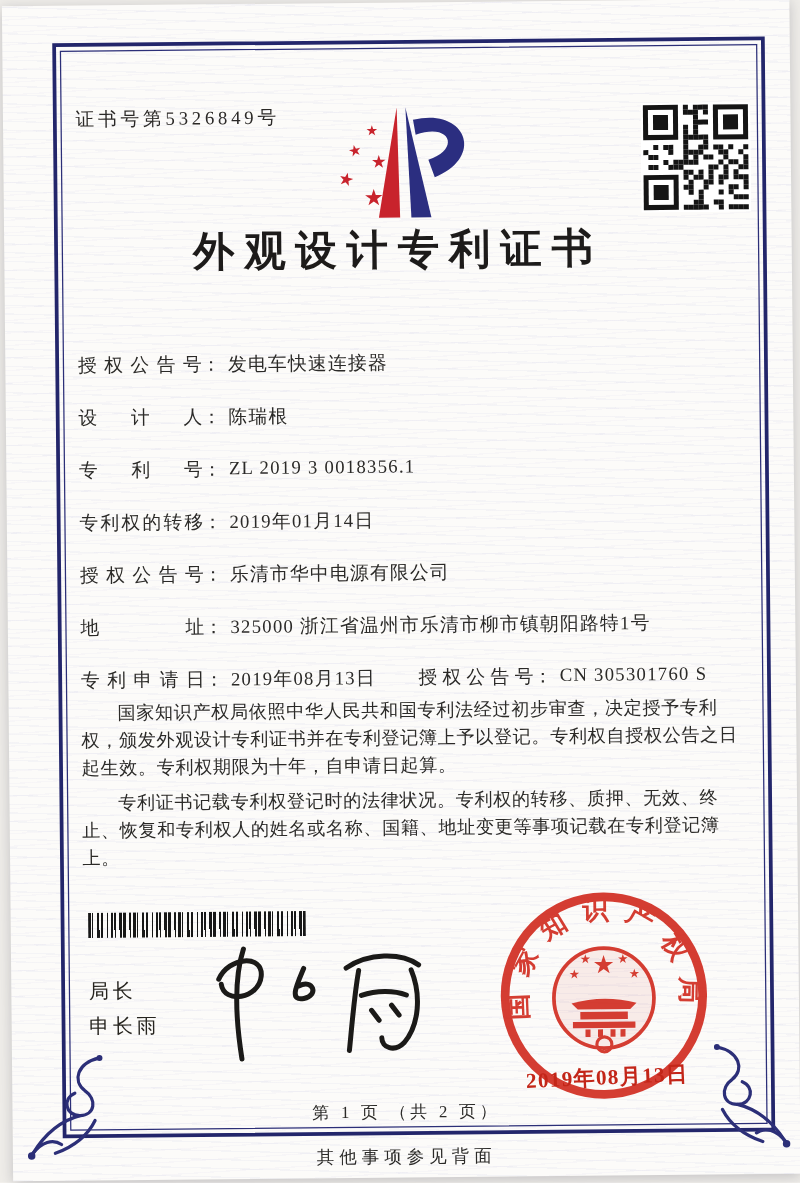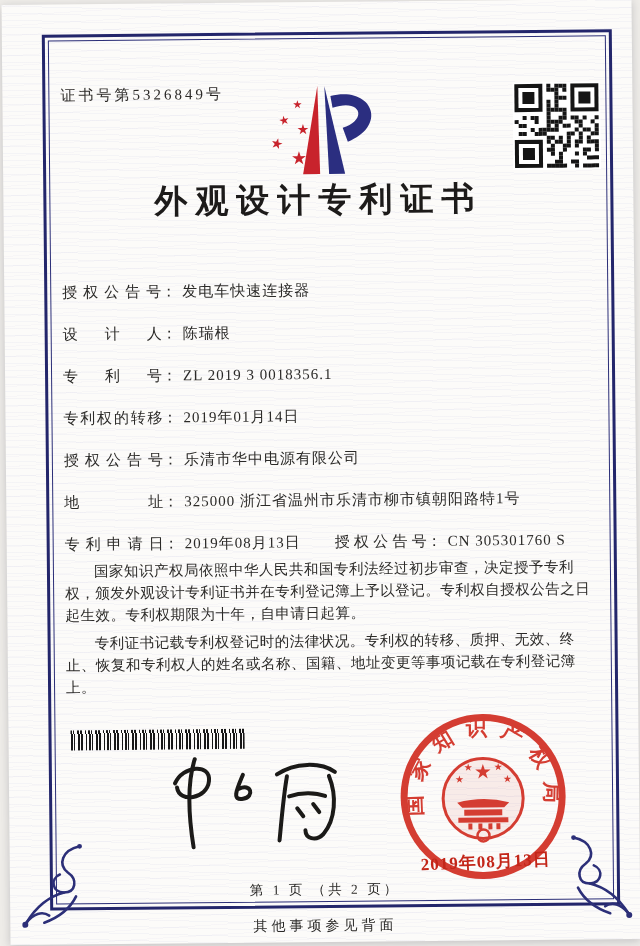--- a/index.html
+++ b/index.html
@@ -269,20 +269,24 @@
     </div>
   </div>
 
   <div class="abs paras">
     <p>国家知识产权局依照中华人民共和国专利法经过初步审查，决定授予专利权，颁发外观设计专利证书并在专利登记簿上予以登记。专利权自授权公告之日起生效。专利权期限为十年，自申请日起算。</p>
     <p>专利证书记载专利权登记时的法律状况。专利权的转移、质押、无效、终止、恢复和专利权人的姓名或名称、国籍、地址变更等事项记载在专利登记簿上。</p>
   </div>
 
   <div class="abs barcode"></div>
 
+  <div class="abs signer">
+    <div>局长</div>
+    <div>申长雨</div>
+  </div>
 
   <svg class="abs signature" width="200" height="100" viewBox="0 0 200 100">
     <g fill="none" stroke="#1b1a18" stroke-width="4" stroke-linecap="round">
       <path d="M36,8 C30,26 28,56 34,96"></path>
       <path d="M16,32 C24,14 52,12 50,30 C48,48 20,52 18,36"></path>
       <path d="M84,24 C78,38 72,50 84,48 C96,46 92,32 80,38"></path>
       <path d="M118,24 C136,12 162,12 176,22"></path>
       <path d="M128,26 C124,48 122,72 120,90"></path>
       <path d="M170,26 C178,46 176,70 164,84 C156,92 146,88 146,80"></path>
       <path d="M130,46 C142,42 156,42 166,46"></path>

